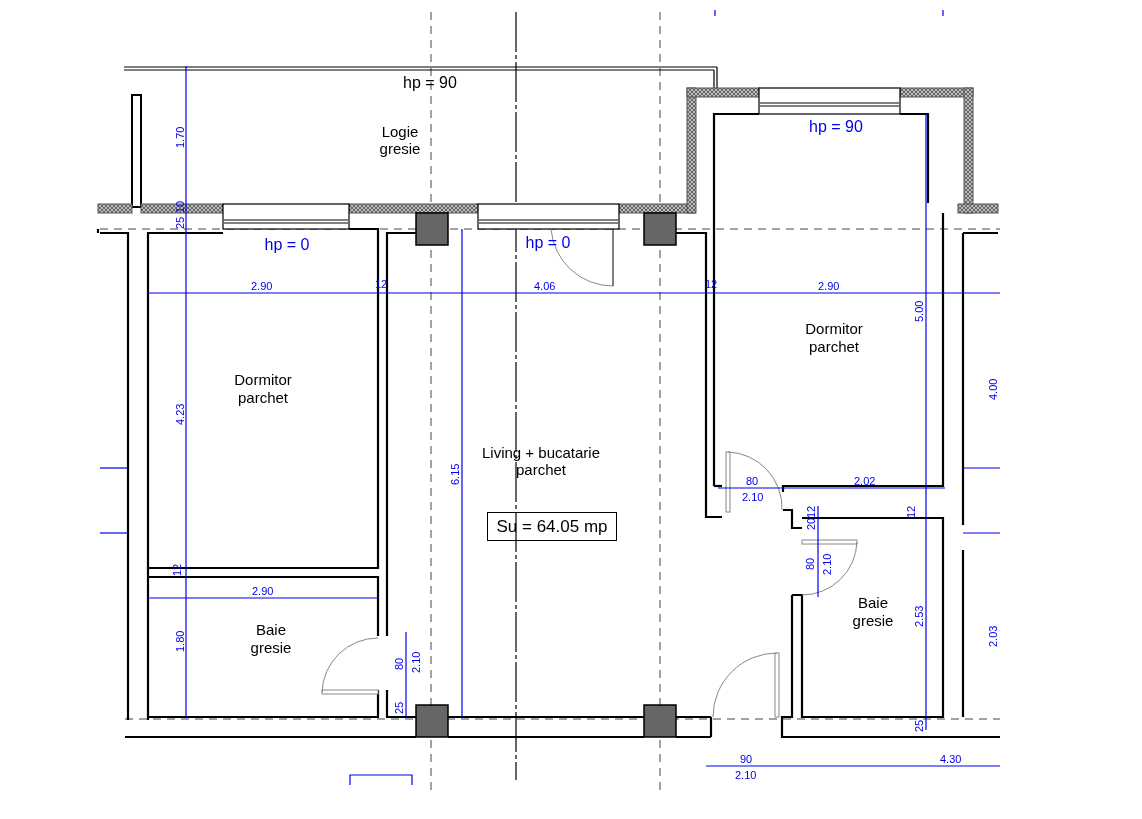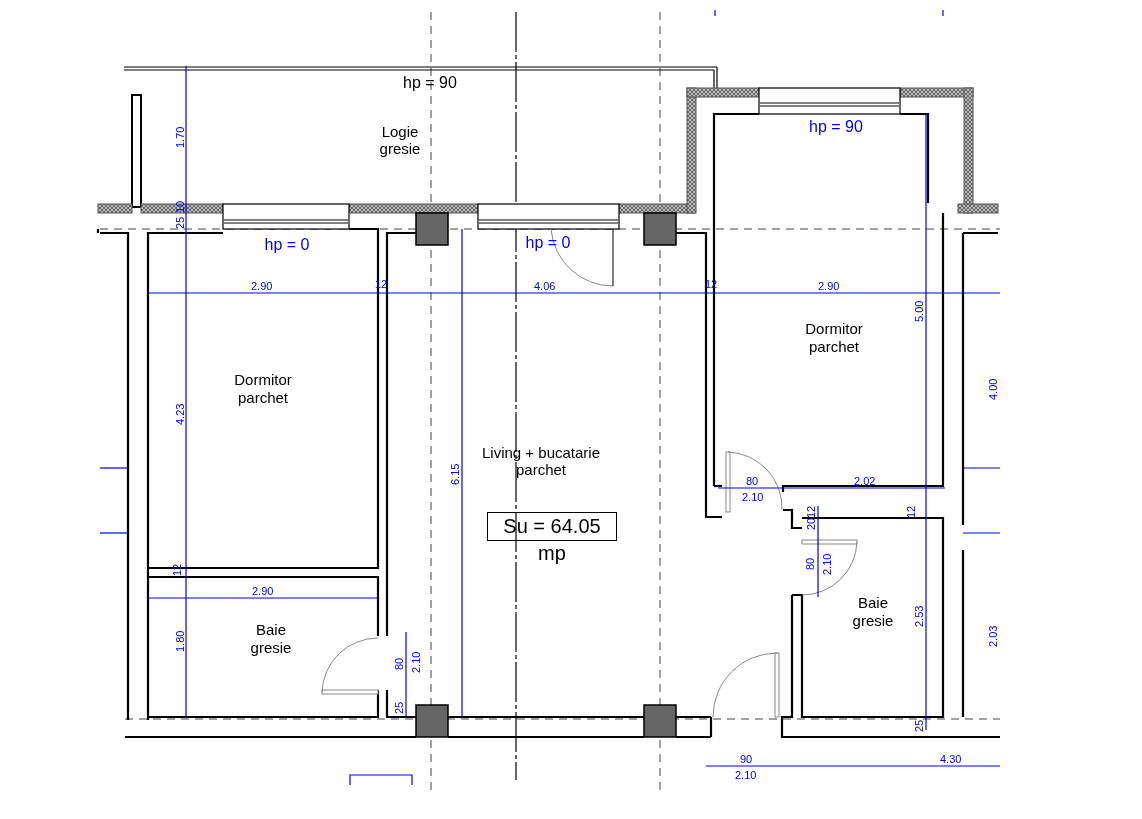--- a/index.html
+++ b/index.html
@@ -12,21 +12,21 @@
     .grid { stroke:#444; stroke-width:1; stroke-dasharray:8,6; }
     .dim { stroke:#0000ee; stroke-width:1.2; fill:none; }
     .door { fill:none; stroke:#888; stroke-width:1; }
     .doorleaf { fill:#fff; stroke:#888; stroke-width:1; }
     .win { fill:#fff; stroke:#000; stroke-width:1.2; }
     .dimtxt { fill:#0000ee; font-family:"Liberation Sans Narrow","Liberation Sans", sans-serif; font-size:11px; }
     .roomtxt { fill:#000; font-family:"Liberation Sans", sans-serif; font-size:15px; text-anchor:middle; }
     .hptxt { fill:#0000ee; font-family:"Liberation Sans", sans-serif; font-size:16px; text-anchor:middle; }
     .hpblack { fill:#000; font-family:"Liberation Sans", sans-serif; font-size:16px; text-anchor:middle; }
     .area-box { position:absolute; left:487px; top:512px; width:130px; height:29px; border:1px solid #000; box-sizing:border-box; background:transparent;
-      font-family:"Liberation Sans", sans-serif; font-size:20px; line-height:27px; text-align:center; color:#000; }
+      font-family:"Liberation Sans", sans-serif; font-size:17px; line-height:27px; text-align:center; color:#000; }
   </style>
 </head>
 <body>
 
 <svg width="1142" height="819" viewBox="0 0 1142 819" xmlns="http://www.w3.org/2000/svg">
   <defs>
     <pattern id="hatch" width="4" height="4" patternUnits="userSpaceOnUse">
       <rect width="4" height="4" fill="#bdbdbd"></rect>
       <path d="M0 4 L4 0" stroke="#666" stroke-width="1"></path>
       <path d="M0 0 L4 4" stroke="#666" stroke-width="1"></path>

